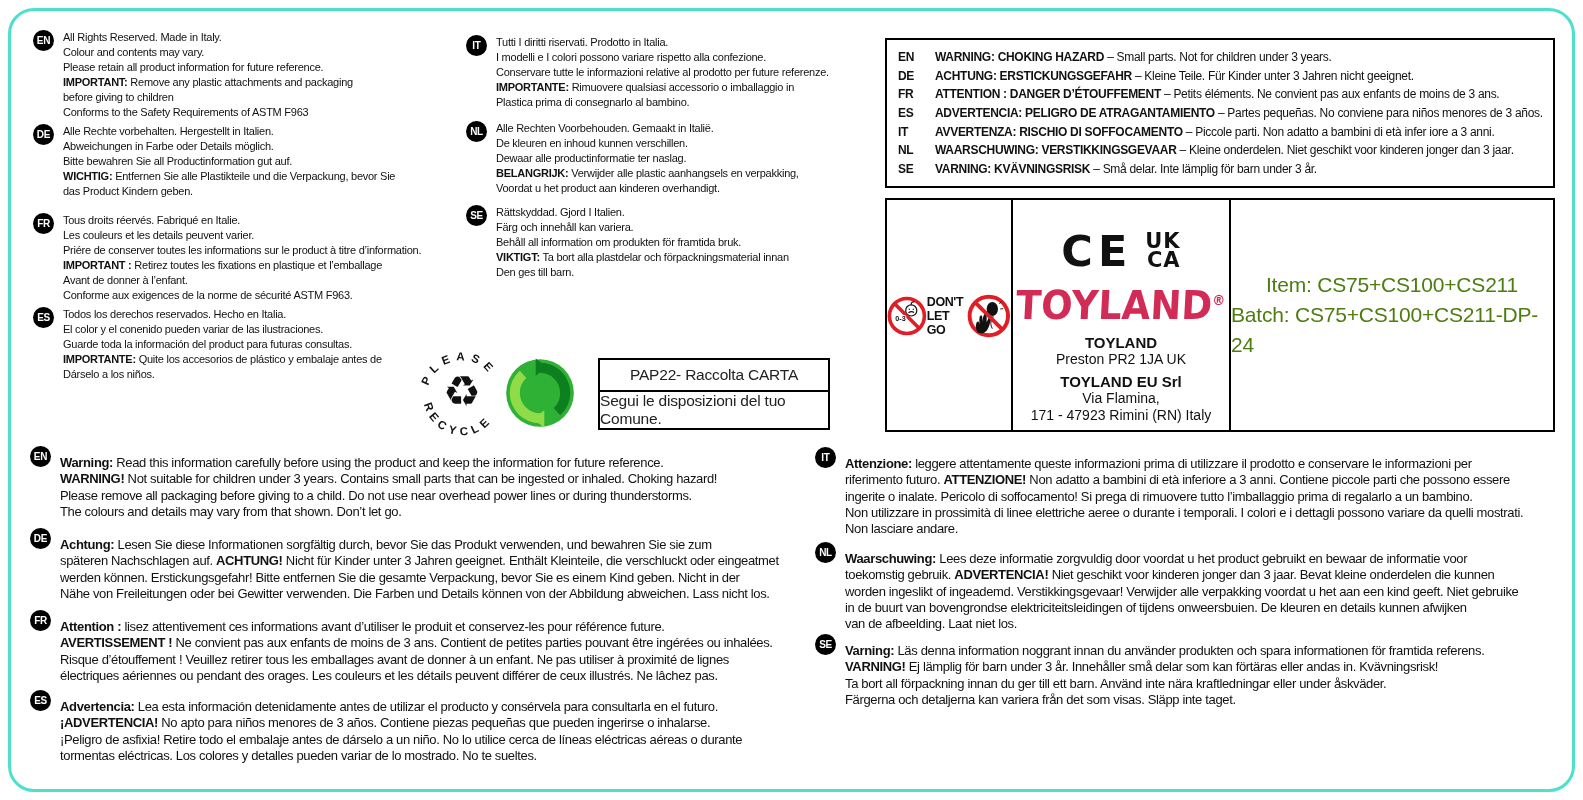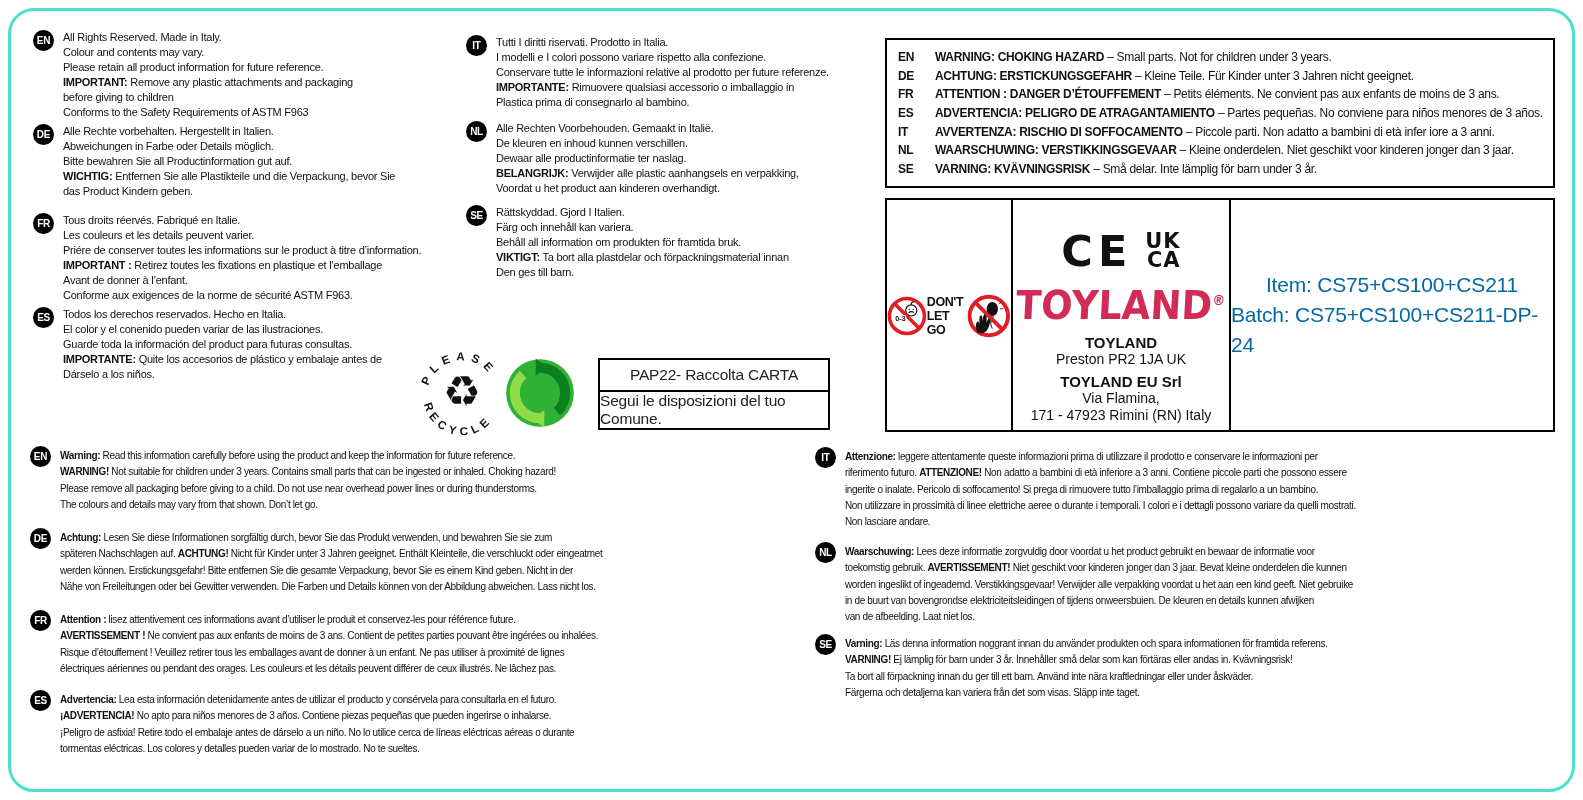--- a/index.html
+++ b/index.html
@@ -5,21 +5,21 @@
   html,body{margin:0;padding:0;background:#fff;}
   #page{position:relative;width:1583px;height:800px;background:#fff;overflow:hidden;
         font-family:"Liberation Sans",sans-serif;color:#111;}
   #frame{position:absolute;left:8px;top:8px;right:8px;bottom:8px;border:3px solid #4FE0CB;border-radius:26px;}
 
   .sec{position:absolute;display:flex;gap:9px;align-items:flex-start;}
   .badge{flex:0 0 auto;width:21px;height:21px;border-radius:50%;background:#000;color:#fff;
          font-size:10px;font-weight:700;display:flex;align-items:center;justify-content:center;letter-spacing:-.3px;}
   .runs{margin:0;white-space:pre;font-size:11px;line-height:15px;letter-spacing:-.25px;}
   .runs b{font-weight:700;}
-  .runs.bt{font-size:10px;line-height:16.3px;letter-spacing:-.35px;margin-top:2px;}
+  .runs.bt{font-size:13px;line-height:16.3px;letter-spacing:-.35px;margin-top:9px;}
 
   .wtable{position:absolute;left:885px;top:38px;width:670px;height:150px;border:2.5px solid #000;
           box-sizing:border-box;padding:8px 11px;display:flex;flex-direction:column;justify-content:space-between;}
   .wrow{display:flex;white-space:pre;font-size:12px;letter-spacing:-.3px;line-height:18px;}
   .wlang{width:37px;font-weight:700;flex:0 0 auto;}
   .wrow b{font-weight:700;}
 
   .brandbox{position:absolute;left:885px;top:198px;width:670px;height:234px;border:2.5px solid #000;
             box-sizing:border-box;display:flex;background:#fff;}
   .bcell1{width:126px;border-right:2px solid #000;box-sizing:border-box;display:flex;flex-direction:row;
@@ -29,21 +29,21 @@
           align-items:center;padding-top:20px;}
   .marks{display:flex;align-items:center;gap:13px;height:62px;}
   .ce{font-family:"DejaVu Sans",sans-serif;font-size:43px;font-weight:700;letter-spacing:5px;}
   .ukca{font-family:"DejaVu Sans",sans-serif;font-size:21px;font-weight:700;line-height:19px;letter-spacing:1px;text-align:right;}
   .toylogo{font-family:"DejaVu Sans",sans-serif;font-size:37px;font-weight:700;color:#D22B56;
            letter-spacing:0px;transform:skewX(-3deg) scaleY(1.08);white-space:nowrap;margin-top:2px;}
   .toylogo sup{font-size:13px;color:#D22B56;vertical-align:super;}
   .addr{text-align:center;font-size:14px;line-height:17px;margin-top:7px;}
   .addr .co{font-weight:700;font-size:15px;}
   .bcell3{flex:1;display:flex;flex-direction:column;align-items:center;justify-content:center;
-          font-size:21px;line-height:30px;color:#0369a1;letter-spacing:-.2px;}
+          font-size:21px;line-height:30px;color:#4d7c0f;letter-spacing:-.2px;}
 
   .papbox{position:absolute;left:598px;top:358px;width:232px;height:72px;border:2px solid #000;
           box-sizing:border-box;display:flex;flex-direction:column;}
   .paprow{flex:1;display:flex;align-items:center;justify-content:center;font-size:15.5px;letter-spacing:-.2px;color:#222;}
   .paprow.first{border-bottom:2px solid #000;}
 
   .absicon{position:absolute;}
   svg text{font-family:"Liberation Sans",sans-serif;}
 </style>
 </head>
@@ -229,21 +229,21 @@
     <span class="badge">IT</span>
     <p class="runs bt"><b>Attenzione:</b> leggere attentamente queste informazioni prima di utilizzare il prodotto e conservare le informazioni per
 riferimento futuro. <b>ATTENZIONE!</b> Non adatto a bambini di età inferiore a 3 anni. Contiene piccole parti che possono essere
 ingerite o inalate. Pericolo di soffocamento! Si prega di rimuovere tutto l’imballaggio prima di regalarlo a un bambino.
 Non utilizzare in prossimità di linee elettriche aeree o durante i temporali. I colori e i dettagli possono variare da quelli mostrati.
 Non lasciare andare.</p>
   </div>
   <div class="sec" style="left:815px;top:542px;">
     <span class="badge">NL</span>
     <p class="runs bt"><b>Waarschuwing:</b> Lees deze informatie zorgvuldig door voordat u het product gebruikt en bewaar de informatie voor
-toekomstig gebruik. <b>AVERTISSEMENT!</b> Niet geschikt voor kinderen jonger dan 3 jaar. Bevat kleine onderdelen die kunnen
+toekomstig gebruik. <b>ADVERTENCIA!</b> Niet geschikt voor kinderen jonger dan 3 jaar. Bevat kleine onderdelen die kunnen
 worden ingeslikt of ingeademd. Verstikkingsgevaar! Verwijder alle verpakking voordat u het aan een kind geeft. Niet gebruike
 in de buurt van bovengrondse elektriciteitsleidingen of tijdens onweersbuien. De kleuren en details kunnen afwijken
 van de afbeelding. Laat niet los.</p>
   </div>
   <div class="sec" style="left:815px;top:634px;">
     <span class="badge">SE</span>
     <p class="runs bt"><b>Varning:</b> Läs denna information noggrant innan du använder produkten och spara informationen för framtida referens.
 <b>VARNING!</b> Ej lämplig för barn under 3 år. Innehåller små delar som kan förtäras eller andas in. Kvävningsrisk!
 Ta bort all förpackning innan du ger till ett barn. Använd inte nära kraftledningar eller under åskväder.
 Färgerna och detaljerna kan variera från det som visas. Släpp inte taget.</p>

